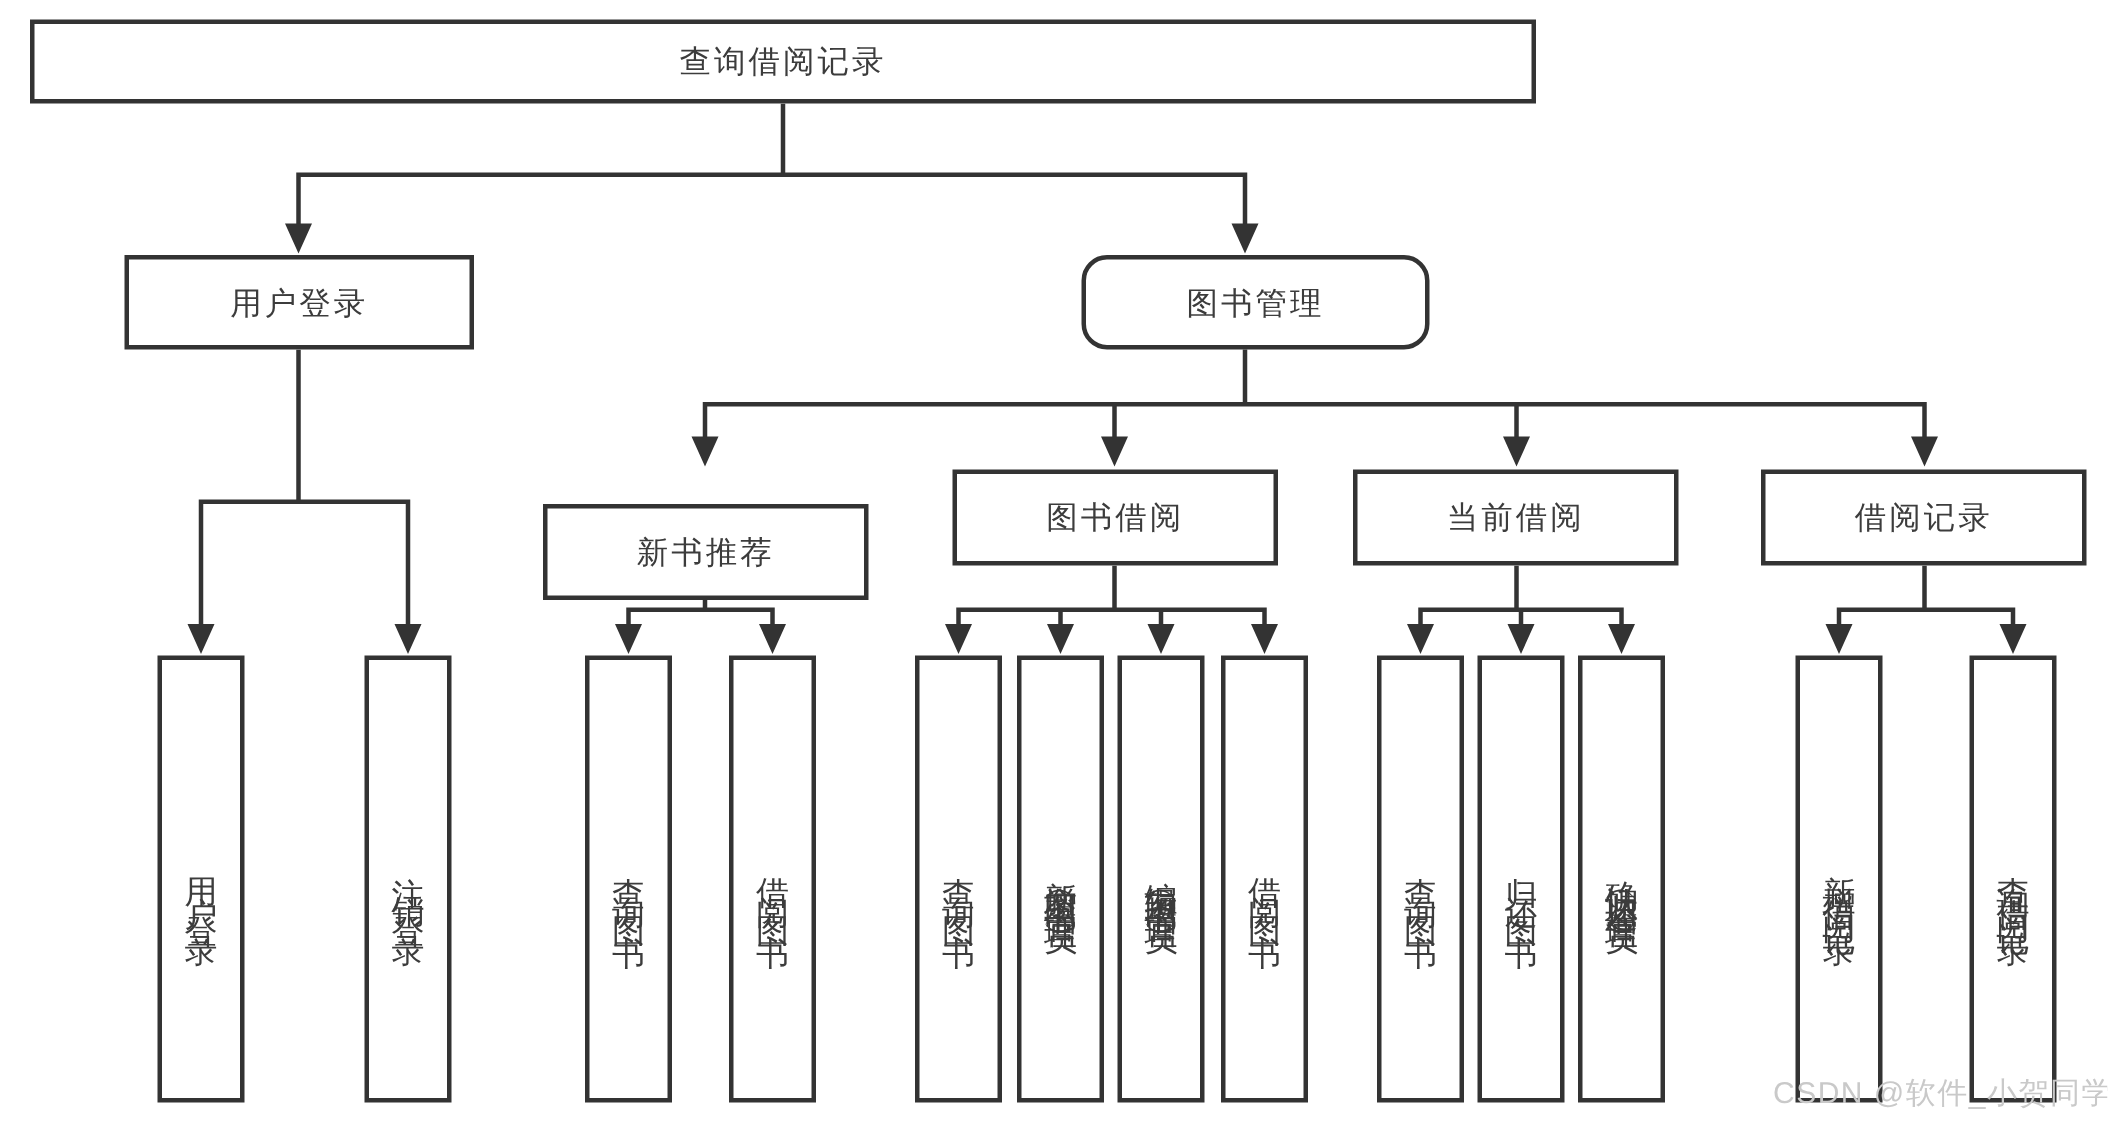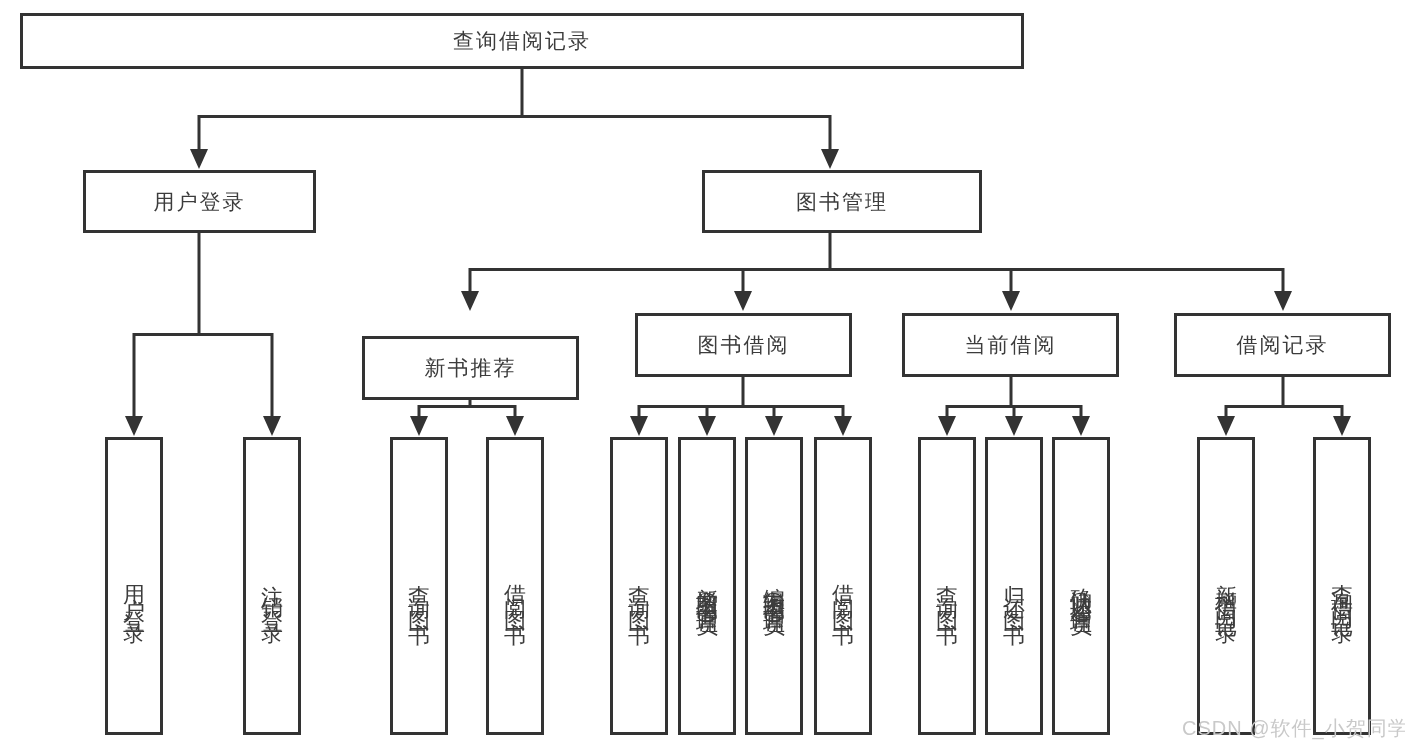--- a/index.html
+++ b/index.html
@@ -85,21 +85,21 @@
                M410,416 h18 L419,436 Z M506,416 h18 L515,436 Z
                M630,416 h18 L639,436 Z M698,416 h18 L707,436 Z M765,416 h18 L774,436 Z M834,416 h18 L843,436 Z
                M938,416 h18 L947,436 Z M1005,416 h18 L1014,436 Z M1072,416 h18 L1081,436 Z
                M1217,416 h18 L1226,436 Z M1333,416 h18 L1342,436 Z"></path>
     </g>
   </svg>
 
   <div class="node" style="left:20px; top:13px; width:1004px; height:56px;">查询借阅记录</div>
 
   <div class="node" style="left:83px; top:170px; width:233px; height:63px;">用户登录</div>
-  <div class="node" style="left:702px; top:170px; width:280px; height:63px;">图书管理</div>
+  <div class="node" style="left:721px; top:170px; width:232px; height:63px;border-radius:17px;">图书管理</div>
 
   <div class="node" style="left:362px; top:313px; width:217px; height:64px;margin-top:23px;">新书推荐</div>
   <div class="node" style="left:902px; top:313px; width:217px; height:64px;">当前借阅</div>
   <div class="node" style="left:635px; top:313px; width:217px; height:64px;">图书借阅</div>
   <div class="node" style="left:1174px; top:313px; width:217px; height:64px;">借阅记录</div>
 
   <div class="leaf" style="left:105px;">
     <span class="vtext ls4">用户登录</span>
   </div>
   <div class="leaf" style="left:243px;">

